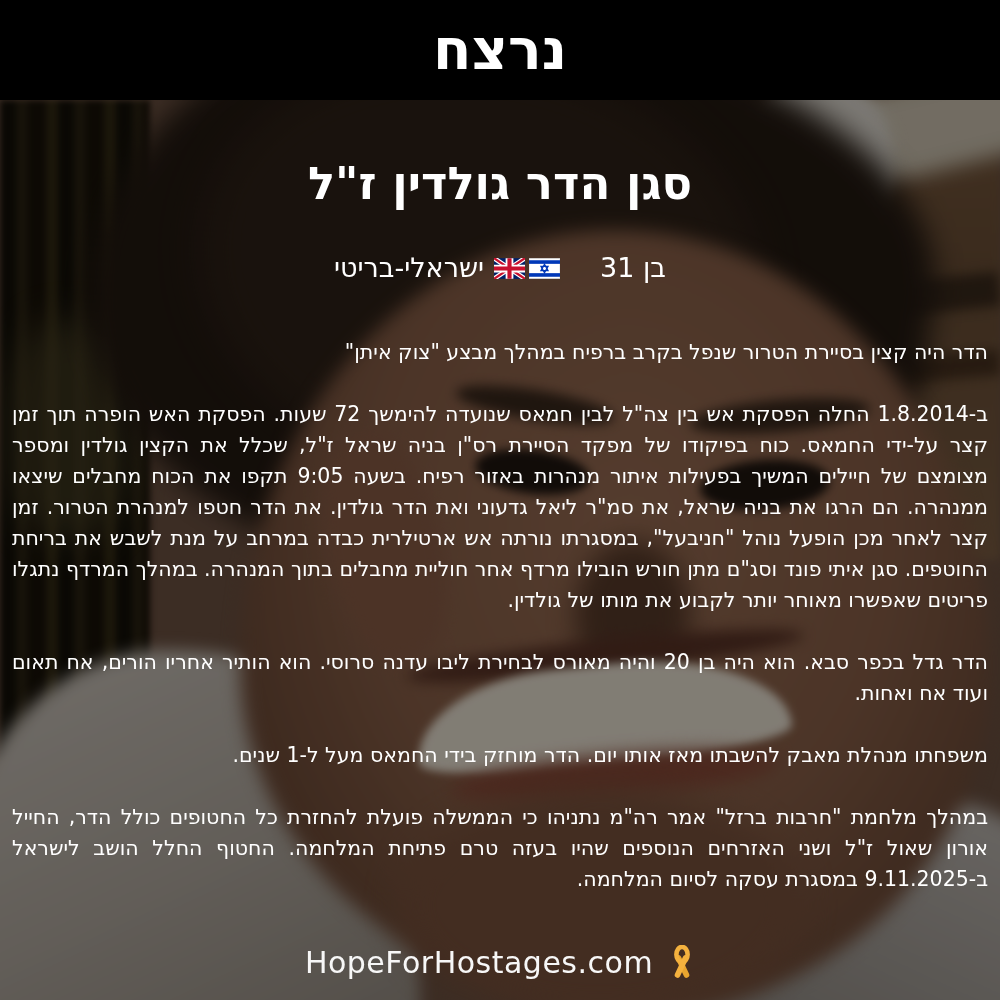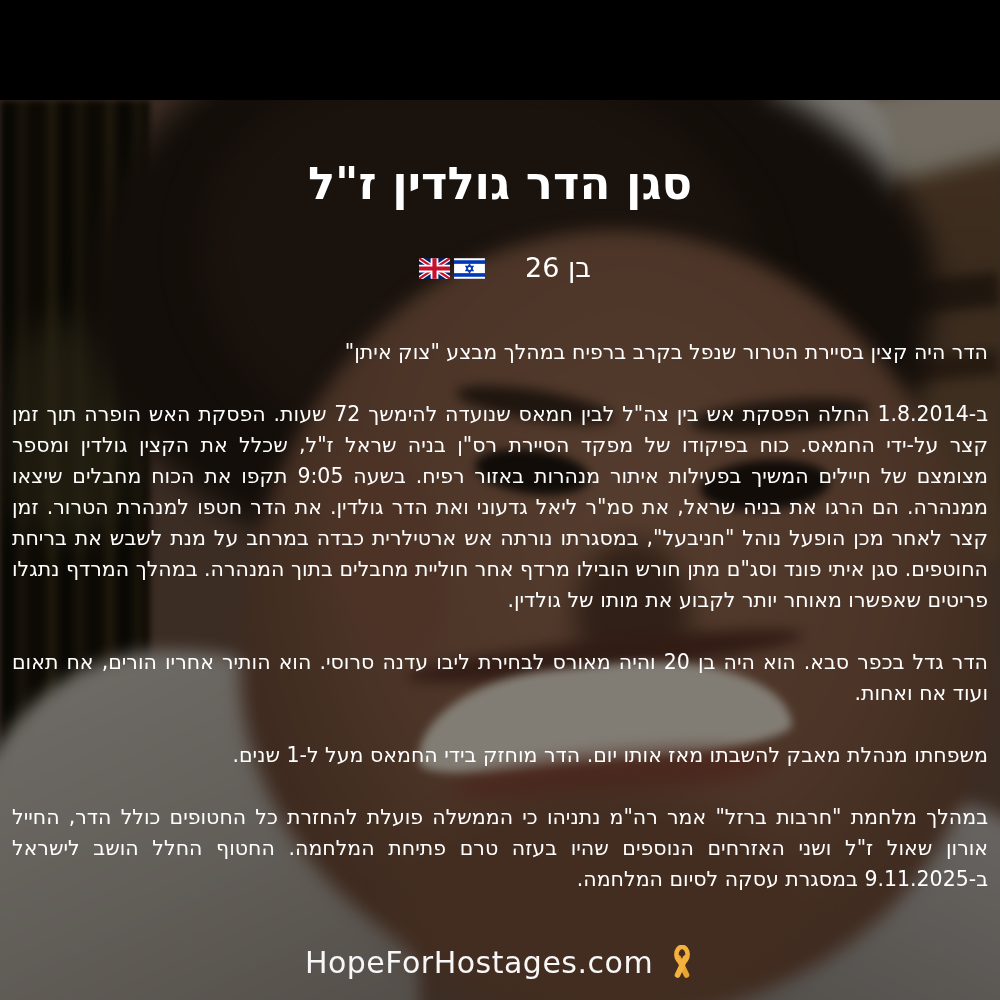--- a/index.html
+++ b/index.html
@@ -82,20 +82,23 @@
     display:flex;justify-content:center;direction:ltr;
   }
   .footer-site{color:#f7f7f7;font-size:30px;letter-spacing:.5px;}
   .ribbon{margin-left:16px;display:block;}
 </style>
 </head>
 <body>
 
 <div class="page">
 
+  <div class="banner">
+    <span class="banner-text">נרצח</span>
+  </div>
 
   <div class="photo" aria-hidden="true">
     <div class="wall-right"></div>
     <div class="wall-band"></div>
     <div class="wall-band2"></div>
     <div class="wall-light"></div>
     <div class="wood-left"></div>
     <div class="wood-smudge"></div>
     <div class="shirt-left"></div>
     <div class="shirt-right"></div>
@@ -114,39 +117,40 @@
     <div class="lip-bottom"></div>
     <div class="chin"></div>
   </div>
   <div class="overlay"></div>
 
   <div class="content">
 
     <div class="title">סגן הדר גולדין ז"ל</div>
 
     <div class="subtitle">
-      <span class="age">בן 26</span>
+      <span class="age">בן 31</span>
       <span class="flags">
 
         <svg width="31" height="21" viewBox="0 0 60 40">
           <rect width="60" height="40" fill="#012169"></rect>
           <path d="M0,0 L60,40 M60,0 L0,40" stroke="#fff" stroke-width="9"></path>
           <path d="M0,0 L60,40 M60,0 L0,40" stroke="#C8102E" stroke-width="4.5"></path>
           <path d="M30,0 V40 M0,20 H60" stroke="#fff" stroke-width="15"></path>
           <path d="M30,0 V40 M0,20 H60" stroke="#C8102E" stroke-width="8"></path>
         </svg>
 
         <svg width="31" height="21" viewBox="0 0 60 40">
           <rect width="60" height="40" fill="#fff" stroke="#b9b9b9" stroke-width="1"></rect>
           <rect y="4" width="60" height="7" fill="#0038B8"></rect>
           <rect y="29" width="60" height="7" fill="#0038B8"></rect>
           <path d="M30 12 l6.9 12 h-13.8 z" fill="none" stroke="#0038B8" stroke-width="2.4"></path>
           <path d="M30 28 l6.9 -12 h-13.8 z" fill="none" stroke="#0038B8" stroke-width="2.4"></path>
         </svg>
       </span>
+      <span class="nationality">ישראלי-בריטי</span>
     </div>
 
     <div class="body">
       <p>הדר היה קצין בסיירת הטרור שנפל בקרב ברפיח במהלך מבצע "צוק איתן"</p>
       <p>ב-1.8.2014 החלה הפסקת אש בין צה"ל לבין חמאס שנועדה להימשך 72 שעות. הפסקת האש הופרה תוך זמן קצר על-ידי החמאס. כוח בפיקודו של מפקד הסיירת רס"ן בניה שראל ז"ל, שכלל את הקצין גולדין ומספר מצומצם של חיילים המשיך בפעילות איתור מנהרות באזור רפיח. בשעה 9:05 תקפו את הכוח מחבלים שיצאו ממנהרה. הם הרגו את בניה שראל, את סמ"ר ליאל גדעוני ואת הדר גולדין. את הדר חטפו למנהרת הטרור. זמן קצר לאחר מכן הופעל נוהל "חניבעל", במסגרתו נורתה אש ארטילרית כבדה במרחב על מנת לשבש את בריחת החוטפים. סגן איתי פונד וסג"ם מתן חורש הובילו מרדף אחר חוליית מחבלים בתוך המנהרה. במהלך המרדף נתגלו פריטים שאפשרו מאוחר יותר לקבוע את מותו של גולדין.</p>
       <p>הדר גדל בכפר סבא. הוא היה בן 20 והיה מאורס לבחירת ליבו עדנה סרוסי. הוא הותיר אחריו הורים, אח תאום ועוד אח ואחות.</p>
       <p>משפחתו מנהלת מאבק להשבתו מאז אותו יום. הדר מוחזק בידי החמאס מעל ל-1 שנים.</p>
       <p>במהלך מלחמת "חרבות ברזל" אמר רה"מ נתניהו כי הממשלה פועלת להחזרת כל החטופים כולל הדר, החייל אורון שאול ז"ל ושני האזרחים הנוספים שהיו בעזה טרם פתיחת המלחמה. החטוף החלל הושב לישראל ב-9.11.2025 במסגרת עסקה לסיום המלחמה.</p>
     </div>
 

